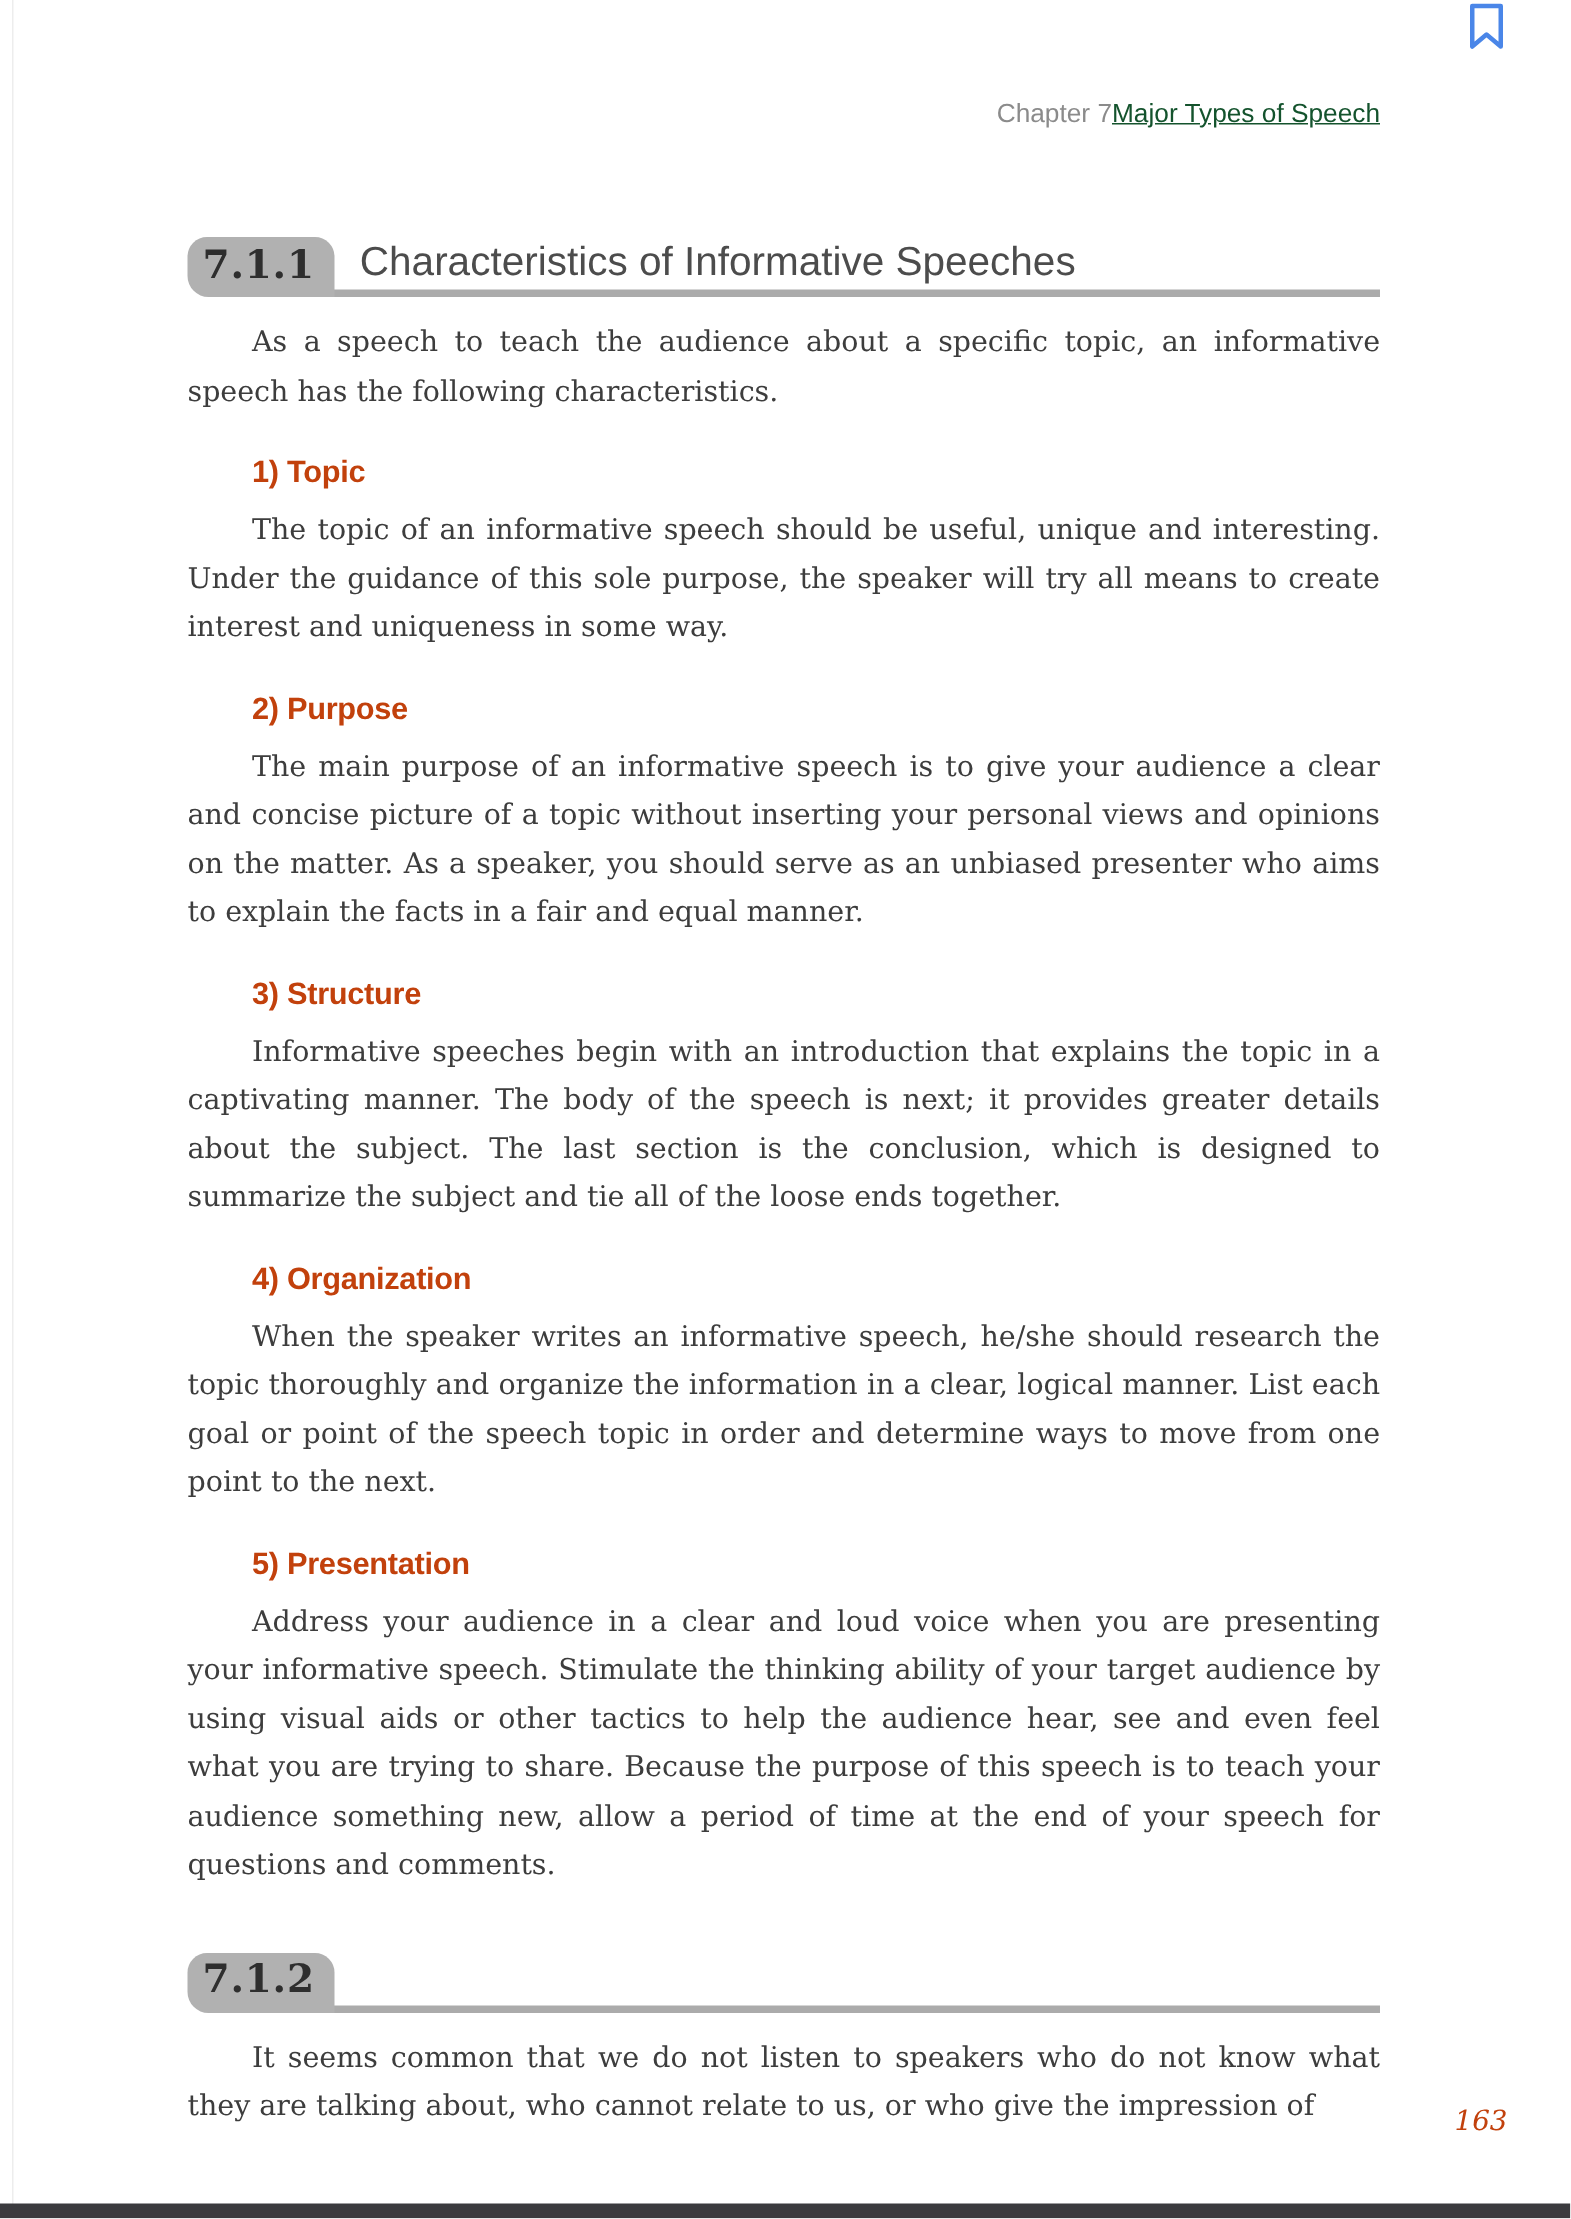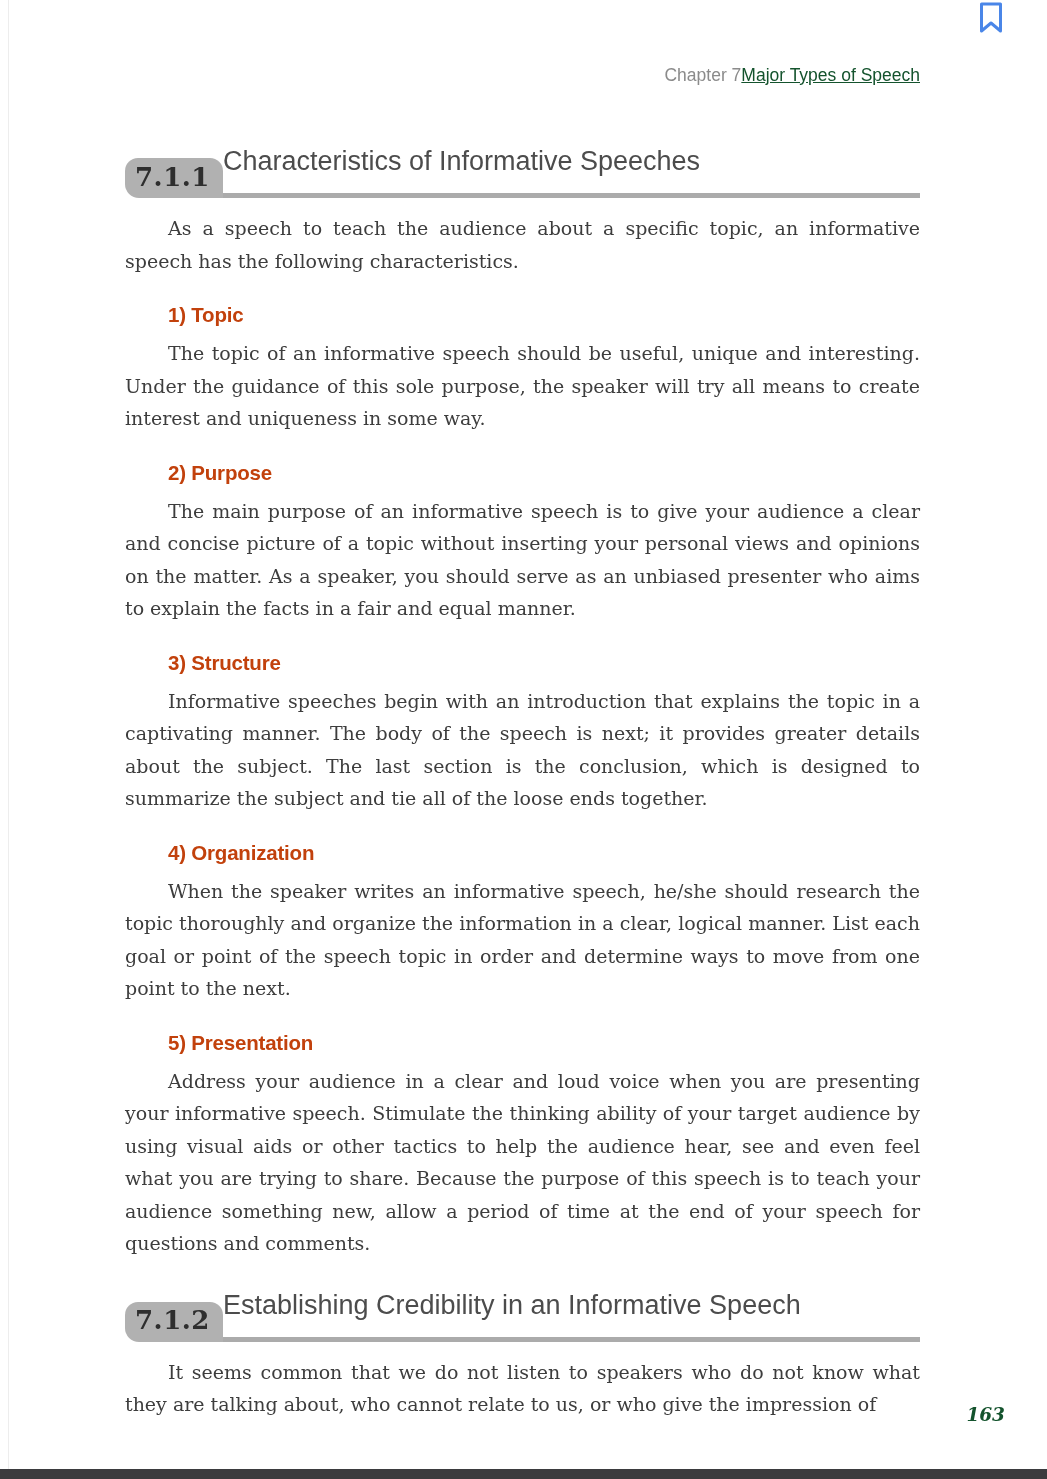--- a/index.html
+++ b/index.html
@@ -68,21 +68,22 @@
     left: 78px;
     right: 0;
     bottom: 0;
     height: 5px;
     background: #ababab;
   }
   .heading-title {
     font-family: "Liberation Sans", sans-serif;
     font-size: 27px;
     color: #4c4c4c;
-    padding-bottom: 21px;
+    margin-left: 17px;
+    padding-bottom: 8px;
     white-space: nowrap;
   }
 
   .para {
     font-size: 19px;
     color: #3d3d3d;
     line-height: 32.5px;
     text-align: justify;
     text-indent: 43px;
     margin: 0;
@@ -97,23 +98,23 @@
     text-indent: 43px;
     letter-spacing: -0.2px;
   }
 
   .page-number {
     position: absolute;
     right: 42px;
     bottom: 54px;
     font-family: "DejaVu Serif", serif;
     font-style: italic;
-    font-weight: bold;
+    font-weight: normal;
     font-size: 18.5px;
-    color: #14532d;
+    color: #c2410c;
     margin-top: 20px;
   }
   .bottom-bar {
     position: absolute;
     left: 0; right: 0; bottom: 0;
     height: 10px;
     background: #3b3b3e;
   }
 </style>
 </head>
@@ -154,21 +155,20 @@
 
     <div class="sub-heading">4) Organization</div>
     <p class="para">When the speaker writes an informative speech, he/she should research the topic thoroughly and organize the information in a clear, logical manner. List each goal or point of the speech topic in order and determine ways to move from one point to the next.</p>
 
     <div class="sub-heading">5) Presentation</div>
     <p class="para">Address your audience in a clear and loud voice when you are presenting your informative speech. Stimulate the thinking ability of your target audience by using visual aids or other tactics to help the audience hear, see and even feel what you are trying to share. Because the purpose of this speech is to teach your audience something new, allow a period of time at the end of your speech for questions and comments.</p>
 
     <div class="section-heading sh-2">
       <span class="badge">7.1.2</span>
       <span class="heading-bar"></span>
-      <span class="heading-title">Establishing Credibility in an Informative Speech</span>
     </div>
 
     <p class="para intro">It seems common that we do not listen to speakers who do not know what they are talking about, who cannot relate to us, or who give the impression of</p>
 
   </div>
 
   <div class="page-number">163</div>
   <div class="bottom-bar"></div>
 </div>
 

